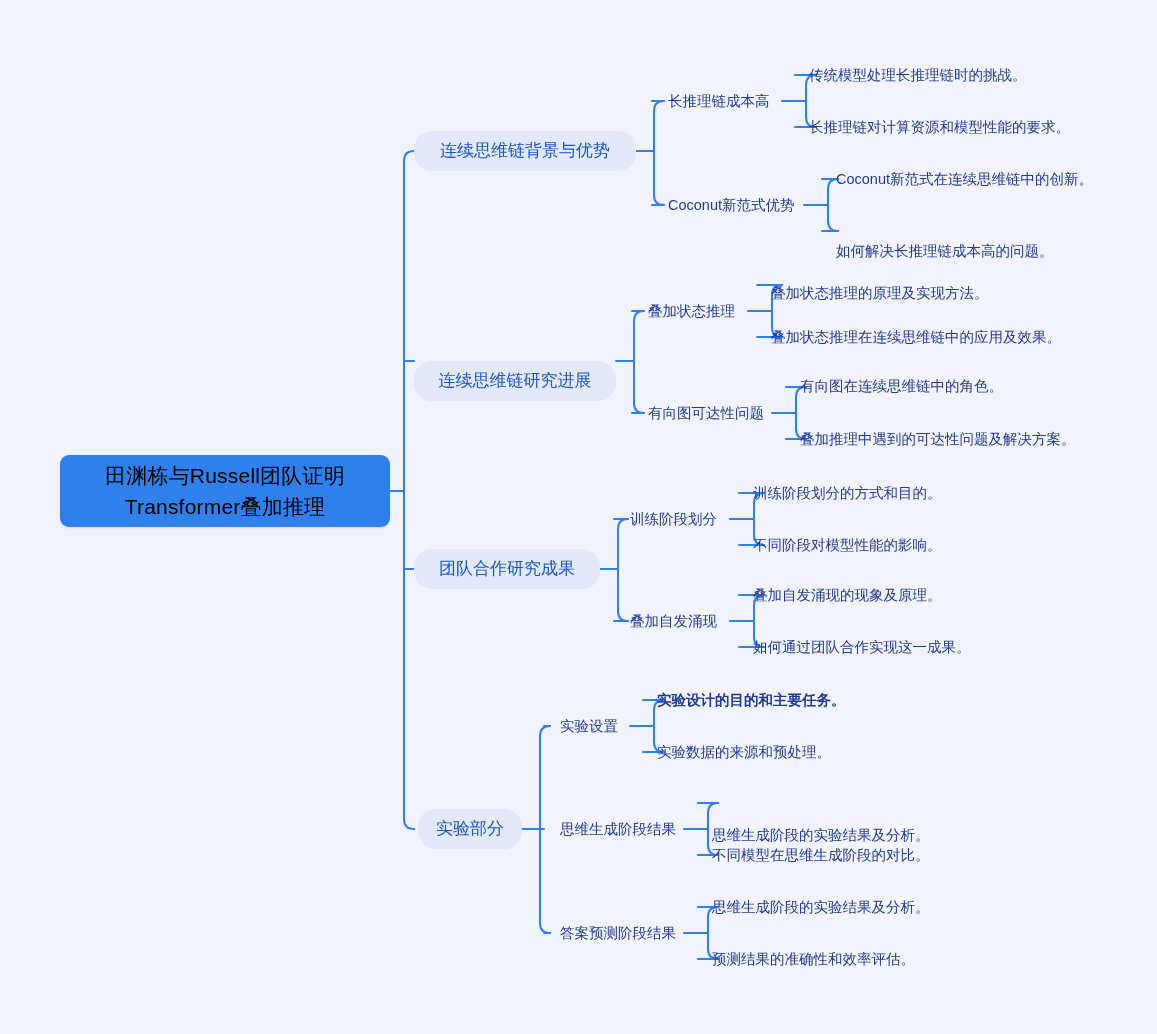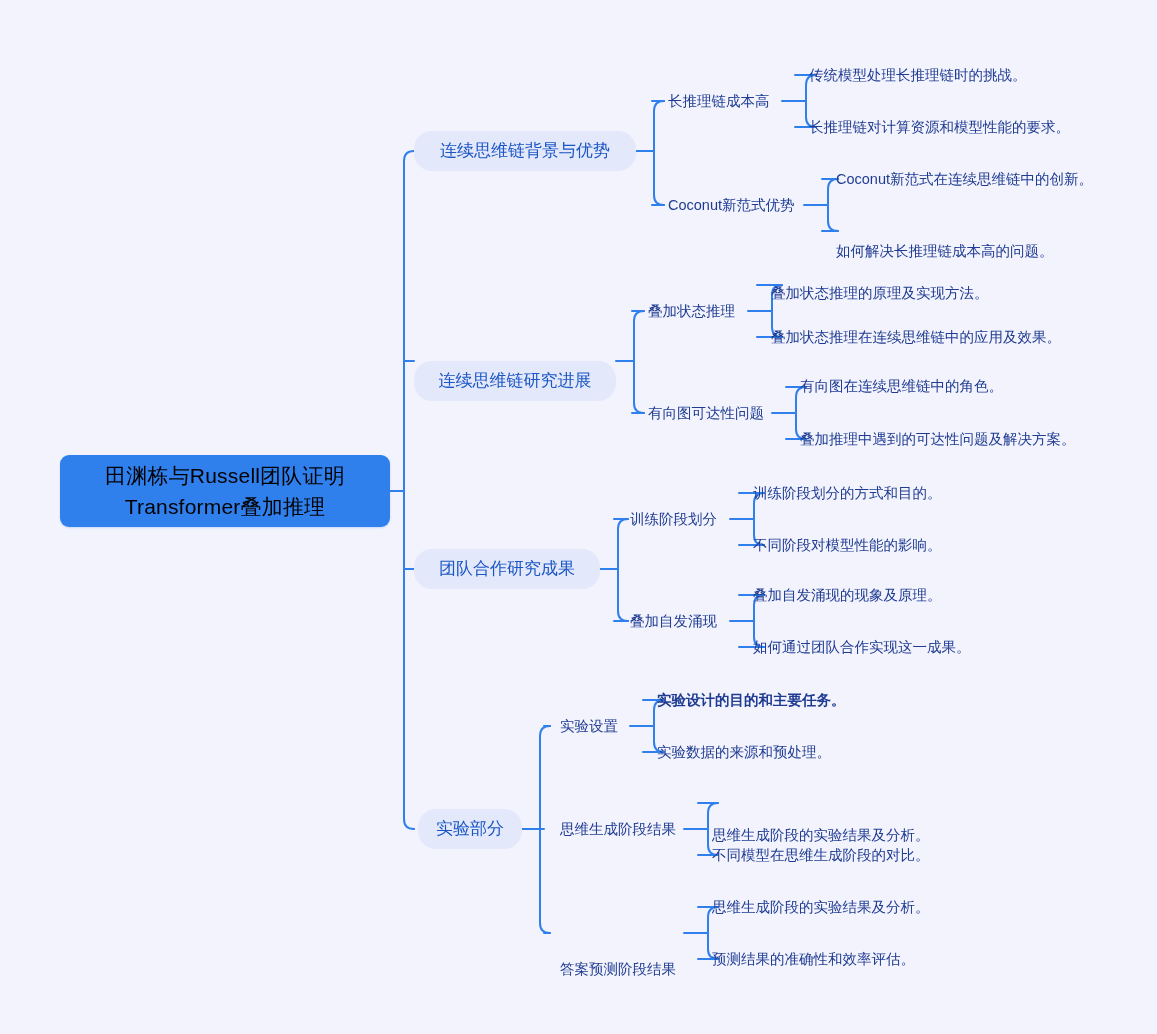--- a/index.html
+++ b/index.html
@@ -165,17 +165,17 @@
       <div class="node node-topic" style="left: 630px; top: 610px; width: 94px; height: 22px;"><span class="node-text">叠加自发涌现</span></div>
       <div class="node node-leaf" style="left: 753px; top: 584px; width: 230px; height: 22px;"><span class="node-text">叠加自发涌现的现象及原理。</span></div>
       <div class="node node-leaf" style="left: 753px; top: 636px; width: 230px; height: 22px; text-align: center;"><span class="node-text">如何通过团队合作实现这一成果。</span></div>
       <div class="node node-branch" style="left: 418px; top: 809px; width: 104px; height: 40px;"><span class="node-text">实验部分</span></div>
       <div class="node node-topic" style="left: 560px; top: 715px; width: 64px; height: 22px;"><span class="node-text">实验设置</span></div>
       <div class="node node-leaf" style="left: 657px; top: 689px; width: 230px; height: 22px; font-weight: bold;"><span class="node-text">实验设计的目的和主要任务。</span></div>
       <div class="node node-leaf" style="left: 657px; top: 741px; width: 230px; height: 22px;"><span class="node-text">实验数据的来源和预处理。</span></div>
       <div class="node node-topic" style="left: 560px; top: 818px; width: 118px; height: 22px;"><span class="node-text">思维生成阶段结果</span></div>
       <div class="node node-leaf" style="left: 712px; top: 792px; width: 244px; height: 22px; margin-top: 32px;"><span class="node-text">思维生成阶段的实验结果及分析。</span></div>
       <div class="node node-leaf" style="left: 712px; top: 844px; width: 244px; height: 22px;"><span class="node-text">不同模型在思维生成阶段的对比。</span></div>
-      <div class="node node-topic" style="left: 560px; top: 958px; width: 118px; height: 22px;"><span class="node-text">答案预测阶段结果</span></div>
+      <div class="node node-topic" style="left: 560px; top: 922px; width: 118px; height: 22px;"><span class="node-text">答案预测阶段结果</span></div>
       <div class="node node-leaf" style="left: 712px; top: 896px; width: 244px; height: 22px;"><span class="node-text">思维生成阶段的实验结果及分析。</span></div>
       <div class="node node-leaf" style="left: 712px; top: 948px; width: 244px; height: 22px;"><span class="node-text">预测结果的准确性和效率评估。</span></div>
     </div>
 </div>
 
 </body></html>

